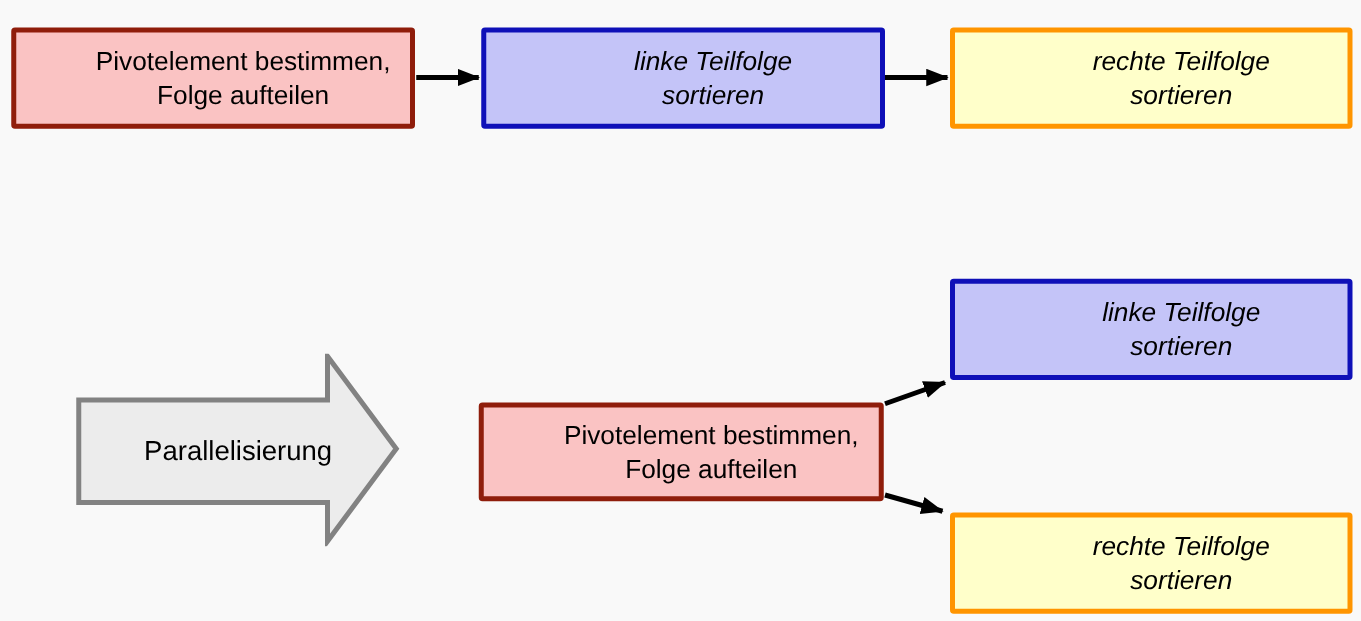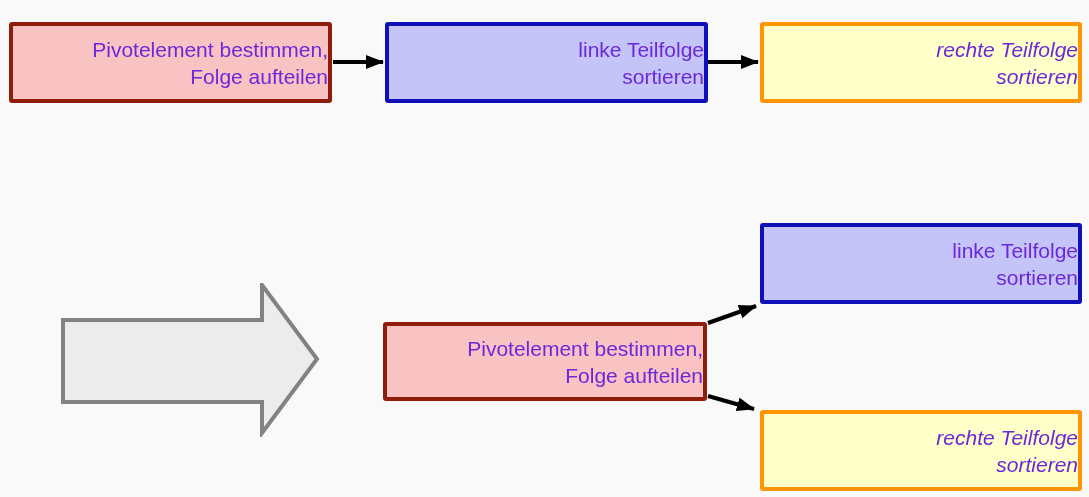--- a/index.html
+++ b/index.html
@@ -14,30 +14,30 @@
   .connectors, .block-arrow-svg {
     position: absolute;
     top: 0; left: 0;
   }
   .node {
     position: absolute;
     box-sizing: border-box;
     border-radius: 3px;
     display: flex;
     flex-direction: column;
-    align-items: flex-end;
+    align-items: center;
     justify-content: center;
     text-align: center;
     font-size: 21px;
     line-height: 27px;
-    color: #6d28d9;
+    color: #000000;
     padding-left: 48px;
   }
   .node-pink   { background: #fac3c3; border: 4.5px solid #8f1d0b; }
-  .node-blue   { background: #c4c4f8; border: 4.5px solid #0f10b8; }
+  .node-blue   { background: #c4c4f8; border: 4.5px solid #0f10b8; font-style: italic; }
   .node-yellow { background: #ffffca; border: 4.5px solid #ff9500; font-style: italic; }
 
   .pos-top-pivot    { left: 9px;   top: 22px;  width: 323px; height: 81px; }
   .pos-top-left     { left: 385px; top: 22px;  width: 323px; height: 81px; }
   .pos-top-right    { left: 760px; top: 22px;  width: 322px; height: 81px; }
   .pos-bot-pivot    { left: 383px; top: 322px; width: 324px; height: 79px; }
   .pos-bot-left     { left: 760px; top: 223px; width: 322px; height: 81px; }
   .pos-bot-right    { left: 760px; top: 410px; width: 322px; height: 81px; }
 
   .block-arrow-svg { left: 58px; top: 283px; }
@@ -65,20 +65,21 @@
     </defs>
     <line x1="333" y1="62" x2="383" y2="62" stroke="#000000" stroke-width="4" marker-end="url(#ah)"></line>
     <line x1="708" y1="62" x2="758" y2="62" stroke="#000000" stroke-width="4" marker-end="url(#ah)"></line>
     <line x1="708" y1="323" x2="756" y2="306" stroke="#000000" stroke-width="4" marker-end="url(#ah)"></line>
     <line x1="708" y1="396" x2="754" y2="409" stroke="#000000" stroke-width="4" marker-end="url(#ah)"></line>
   </svg>
 
   <svg class="block-arrow-svg" width="265" height="154">
     <polygon points="5,37 204,37 204,2 259,76 204,150 204,119 5,119" fill="#ececec" stroke="#828282" stroke-width="4" stroke-linejoin="miter"></polygon>
   </svg>
+  <div class="block-arrow-label">Parallelisierung</div>
 
   <div class="node node-pink pos-top-pivot">
     <span>Pivotelement bestimmen,</span>
     <span>Folge aufteilen</span>
   </div>
   <div class="node node-blue pos-top-left">
     <span>linke Teilfolge</span>
     <span>sortieren</span>
   </div>
   <div class="node node-yellow pos-top-right">

